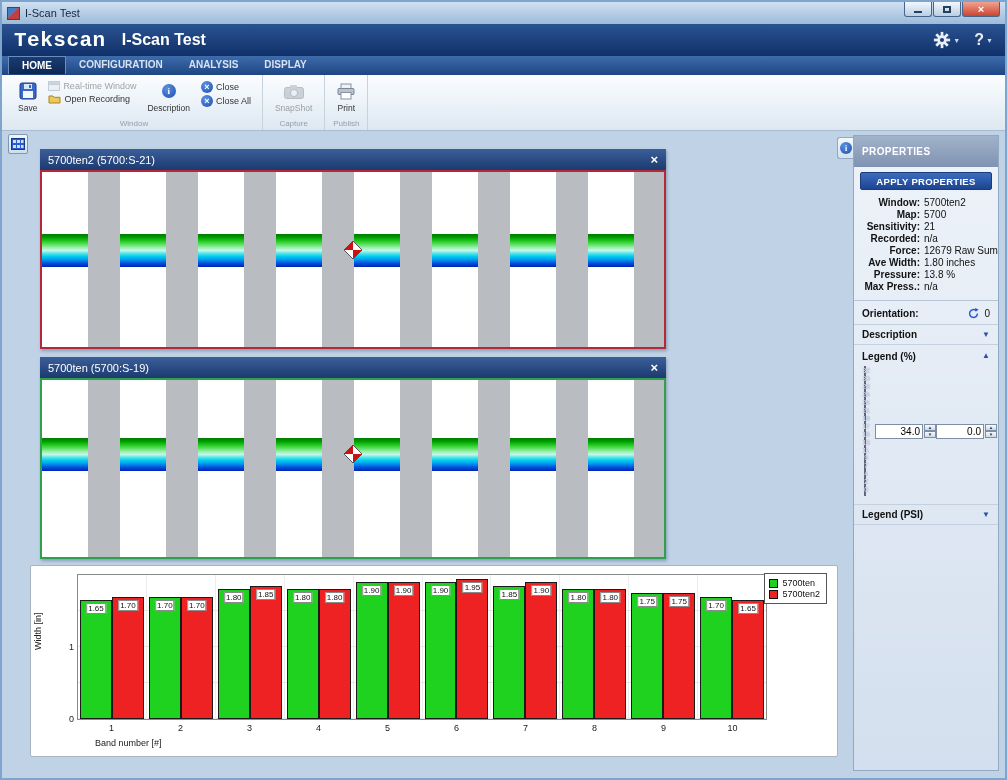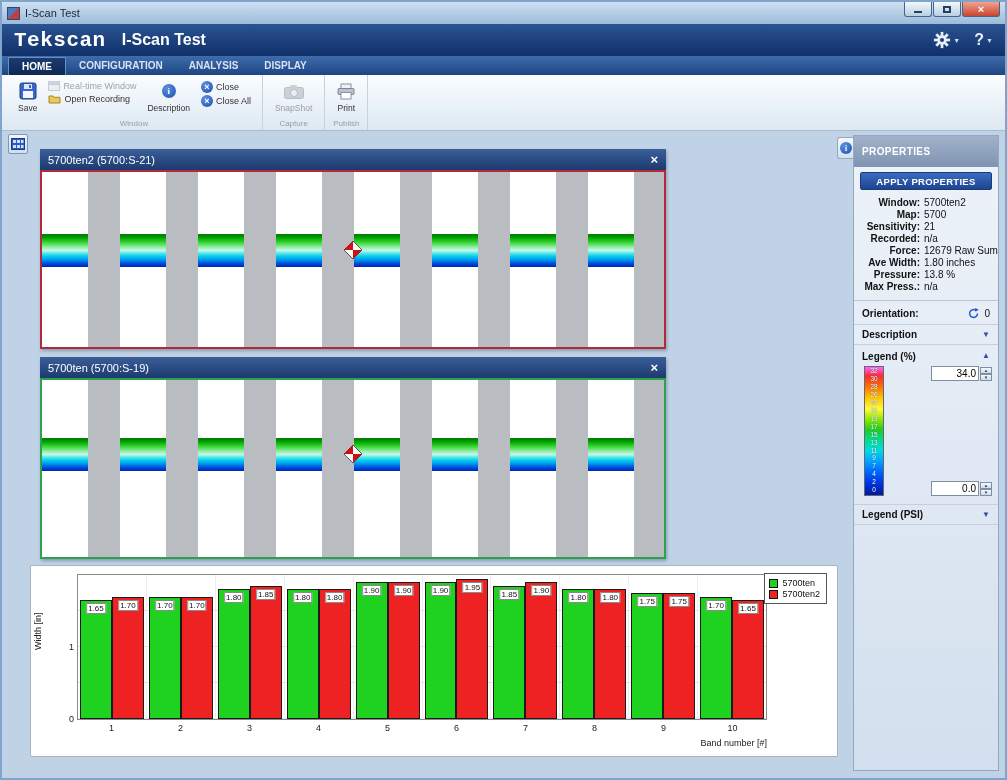--- a/index.html
+++ b/index.html
@@ -20,21 +20,21 @@
 
 .header{height:32px;background:linear-gradient(#2a5391,#10306a);display:flex;align-items:center;padding:0 12px;color:#fff}
 .brand{font-family:Liberation Mono, monospace;font-weight:bold;font-size:21px;letter-spacing:.5px}
 .apptitle{font-size:16px;font-weight:bold;margin-left:16px}
 .hdr-spacer{flex:1}
 .hdr-icon{display:flex;align-items:center;margin-left:14px;color:#e9eef5;font-weight:bold}
 .hdr-caret{font-size:7px;margin-left:2px;color:#cdd9ea}
 .help-q{font-size:16px}
 
 
-.tabbar{height:19px;background:linear-gradient(#3e6cab,#1e4583);display:flex;align-items:center;padding-left:6px}
+.tabbar{height:19px;background:linear-gradient(#3e6cab,#1e4583);display:flex;align-items:flex-start;padding-left:6px}
 .tab{font-size:10px;font-weight:bold;color:#d7e2f2;padding:3px 13px 3px;cursor:default}
 .tab.active{background:linear-gradient(#1b3c72,#0c2753);color:#fff;border:1px solid #6c8cbb;border-bottom:none}
 
 
 .ribbon{height:56px;background:linear-gradient(#fbfdff,#dde8f2);border-bottom:1px solid #a9bccf;display:flex;align-items:stretch;padding-left:4px}
 .rgroup{display:flex;flex-direction:column;border-right:1px solid #c6d2de;padding:2px 6px 0}
 .rgroup-items{flex:1;display:flex;align-items:flex-start}
 .rgroup-label{font-size:8px;color:#95a0ac;text-align:center;padding:1px 0 2px}
 .bigbtn{display:flex;flex-direction:column;align-items:center;justify-content:flex-start;padding:3px 5px;margin:1px;border-radius:3px;font-size:8.5px;color:#333;cursor:default}
 .bigbtn .bicon{height:20px;display:flex;align-items:center}
@@ -66,21 +66,21 @@
 .ylabel{position:absolute;left:2px;top:84px;transform:rotate(-90deg);transform-origin:left top;font-size:9px;color:#222;white-space:nowrap}
 .plot{position:absolute;left:46px;top:8px;width:690px;height:146px;border:1px solid #8a8a8a;background-color:#fff;background-image:linear-gradient(to top,#e4e4e4 1px,transparent 1px);background-size:100% 25%}
 .bars{display:flex;height:100%;align-items:flex-end}
 .bar-group{flex:1;height:100%;display:flex;align-items:flex-end;justify-content:center;padding:0 2px}
 .bar-group + .bar-group{border-left:1px solid #ededed}
 .bar{position:relative;width:50%;border:1px solid #1a1a1a}
 .bar-label{position:absolute;top:2px;left:50%;transform:translateX(-50%);background:#fff;border:1px solid #8a8a8a;font-size:8px;line-height:9px;padding:0 1px;white-space:nowrap;color:#111}
 .ytick{position:absolute;left:-14px;width:10px;text-align:right;font-size:9px;color:#222}
 .xticks{position:absolute;left:46px;top:157px;width:690px;display:flex}
 .xtick{flex:1;text-align:center;font-size:9px;color:#222}
-.xlabel{position:absolute;left:46px;top:172px;width:690px;text-align:right;font-size:9px;color:#222}
+.xlabel{position:absolute;left:64px;top:172px;width:690px;text-align:left;font-size:9px;color:#222}
 .chart-legend{position:absolute;right:10px;top:7px;background:#fff;border:1px solid #555;padding:3px 6px 3px 4px;font-size:9px;color:#111}
 .cl-row{display:flex;align-items:center;margin:1px 0}
 .cl-swatch{width:9px;height:9px;border:1px solid #111;margin-right:4px}
 
 
 .props{position:absolute;left:851px;top:4px;width:146px;height:636px;background:linear-gradient(#eef3f9,#d3dfee);border:1px solid #93a9c2;font-size:10px;color:#111}
 .props-tab{position:absolute;left:835px;top:6px;width:17px;height:22px;border:1px solid #93a9c2;border-right:none;border-radius:3px 0 0 3px;background:linear-gradient(#f4f8fc,#d5e1ee);display:flex;align-items:center;justify-content:center;cursor:default}
 .props-hdr{height:31px;background:linear-gradient(#a2b2ca,#7e93b1);color:#fff;font-weight:bold;font-size:10px;display:flex;align-items:center;padding:0 8px;letter-spacing:.4px}
 .apply-btn{margin:5px 6px;height:18px;border:1px solid #1b3c78;border-radius:2px;background:linear-gradient(#3c6cc0,#1d4490);color:#fff;font-size:9.5px;font-weight:bold;display:flex;align-items:center;justify-content:center;letter-spacing:.3px;cursor:default}
 .pfields{display:grid;grid-template-columns:64px 1fr;column-gap:4px;row-gap:1px;padding:2px 6px 6px 2px}
@@ -93,21 +93,21 @@
 .sec-hdr{display:flex;align-items:center;padding:4px 8px;font-weight:bold;border-top:1px solid #c3d0e0;border-bottom:1px solid #c3d0e0}
 .sec-hdr .shsp{flex:1}
 .tri{color:#2a50a8;font-size:8px}
 .legend-block{padding:4px 6px 8px}
 .legend-title-row{display:flex;align-items:flex-start;font-weight:bold;padding:2px 2px 4px}
 .legend-title-row .shsp{flex:1}
 .legend-content{display:flex;align-items:stretch}
 .colorbar{position:relative;width:20px;height:130px;margin-left:4px;border:1px solid #667;background:linear-gradient(to bottom,#ff66ff 0%,#ff2a2a 7%,#ff7700 16%,#ffcc00 25%,#fdfd38 33%,#8ae800 41%,#22cc22 49%,#00dd88 57%,#00dcdc 65%,#00a8ff 73%,#0066ff 82%,#0033dd 91%,#001a99 100%)}
 .cb-ticks{position:absolute;inset:1px;display:flex;flex-direction:column;justify-content:space-between;align-items:center}
 .cb-ticks span{font-size:6.5px;line-height:6.5px;color:#fff;text-shadow:0 0 1px #00337a}
-.legend-inputs{flex:1;display:flex;flex-direction:column;justify-content:space-between;height:130px;padding-left:9px}
+.legend-inputs{flex:1;display:flex;flex-direction:row;justify-content:space-between;height:130px;padding-left:9px}
 .numbox{display:flex;align-items:center;justify-content:flex-end}
 .numbox input{width:48px;height:15px;border:1px solid #7e8ea4;font-size:10px;text-align:right;padding-right:2px;font-family:"Liberation Sans",sans-serif}
 .spin{display:flex;flex-direction:column;margin-left:1px}
 .spin div{width:12px;height:7px;border:1px solid #7e8ea4;background:linear-gradient(#f6fafd,#ccd9e8);font-size:4.5px;line-height:5px;text-align:center;color:#345;cursor:default}
 
 svg{display:block}
 </style>
 </head>
 <body>
 

